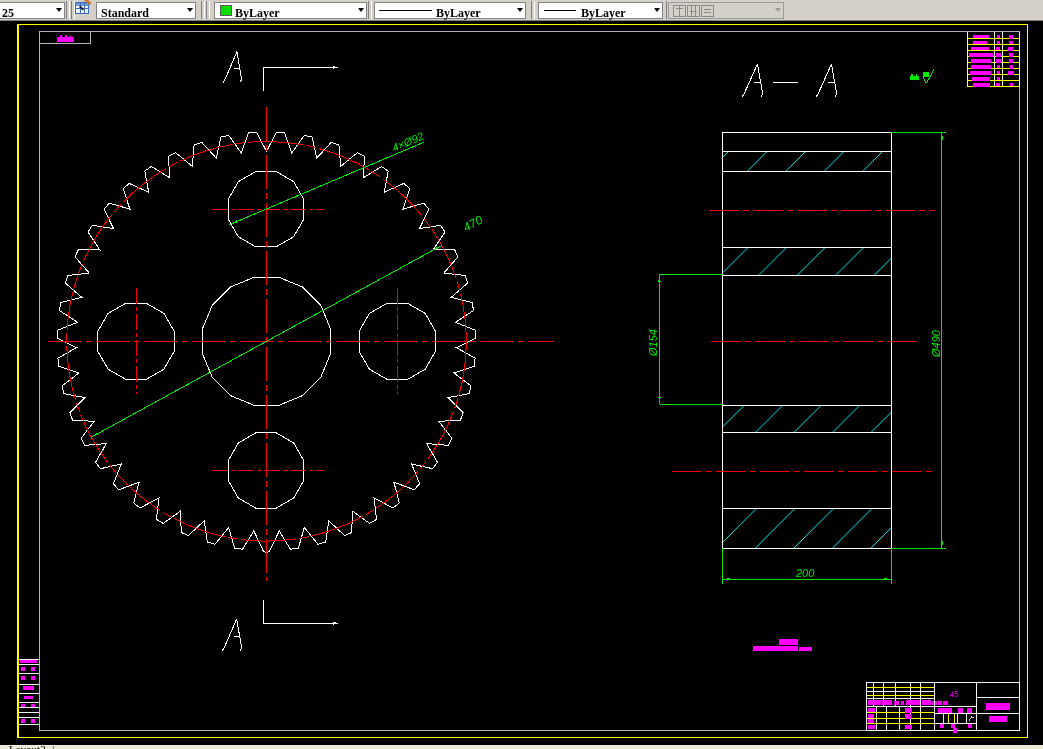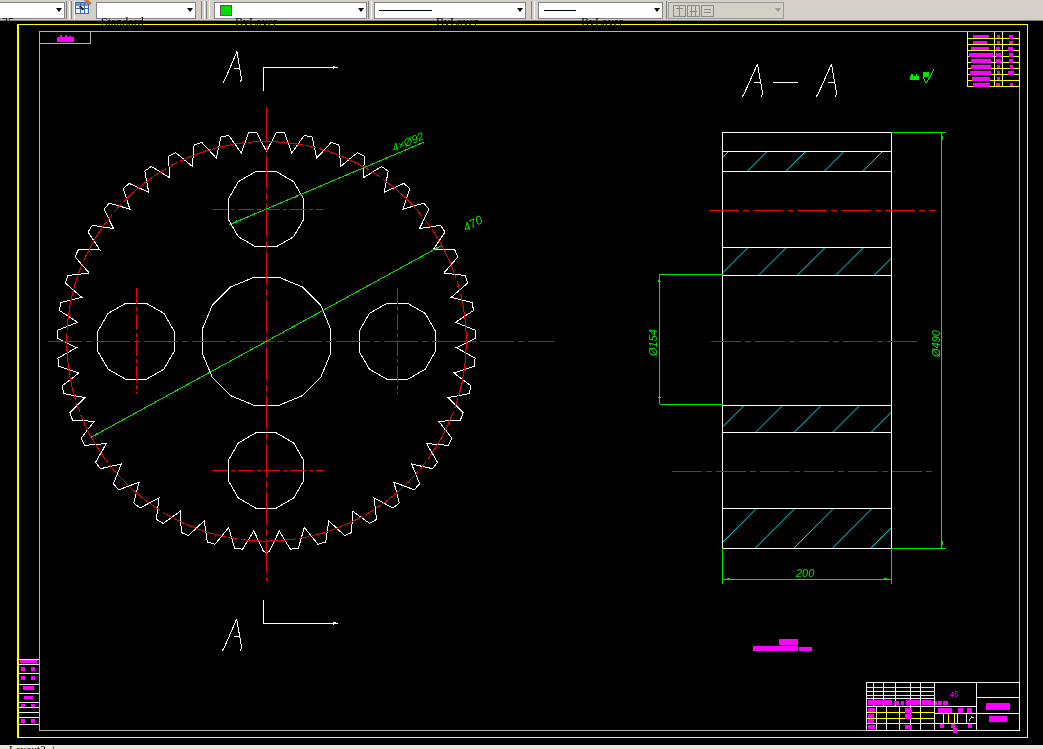--- a/index.html
+++ b/index.html
@@ -1,17 +1,17 @@
 <!DOCTYPE html>
 <html><head><meta charset="utf-8"><title>d</title>
 <style>
 html,body{margin:0;padding:0;width:1043px;height:749px;overflow:hidden;background:#000;font-family:"Liberation Sans",sans-serif;}
 #toolbar{position:absolute;left:0;top:0;width:1043px;height:20px;background:#d4d0c8;border-bottom:1px solid #808080;}
 .combo{position:absolute;top:2px;height:15px;background:#fff;border:1px solid #848284;font-size:12px;color:#000;font-family:"Liberation Serif",serif;}
-.combo .tx{position:absolute;left:4px;top:12px;white-space:nowrap;}
+.combo .tx{position:absolute;left:4px;top:3px;white-space:nowrap;font-weight:bold;}
 .arr{position:absolute;right:2px;top:5px;width:0;height:0;border-left:3.5px solid transparent;border-right:3.5px solid transparent;border-top:4px solid #000;}
 .sep{position:absolute;top:1px;height:18px;width:2px;border-left:1px solid #808080;border-right:1px solid #fff;}
 #status{position:absolute;left:0;top:745px;width:1043px;height:4px;background:#ece9d8;overflow:hidden;}
 #status span{position:absolute;left:9px;top:-2px;font-size:11px;color:#000;font-family:"Liberation Serif",serif;}
 svg{position:absolute;left:0;top:0;}
 .w{stroke:#ffffff;stroke-width:1;fill:none;}
 .tw{stroke:#f2f2f2;stroke-width:1;fill:none;}
 .fr{stroke:#b4b4b4;stroke-width:1;fill:none;}
 .y{stroke:#ffff00;stroke-width:1;fill:none;}
 .r{stroke:#f00000;stroke-width:1;fill:none;}

